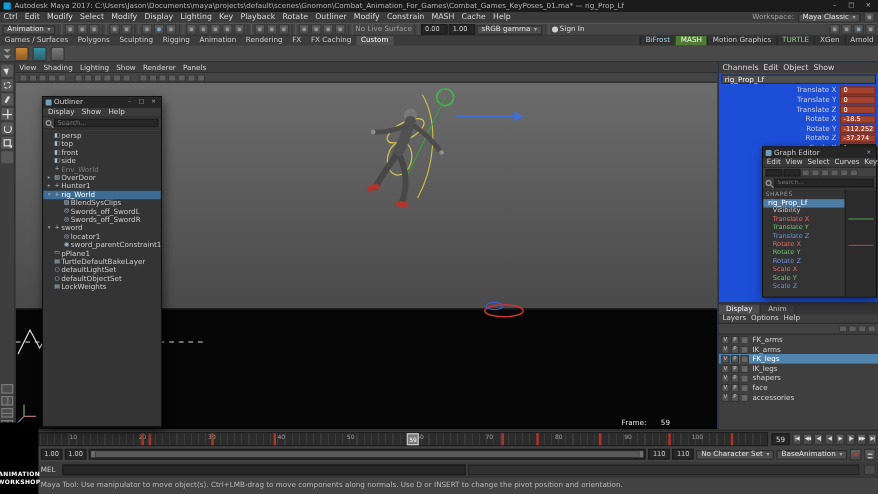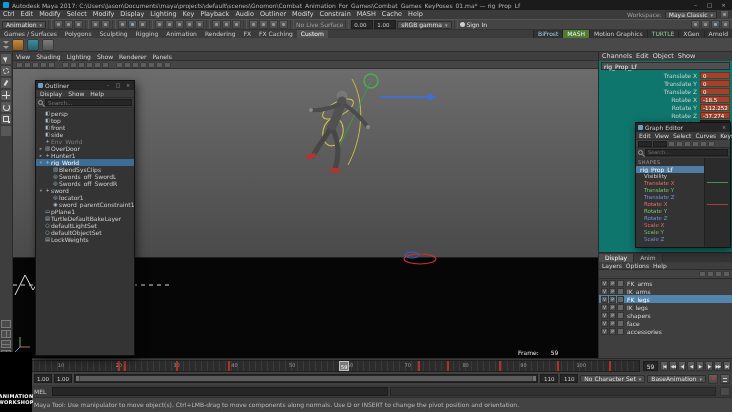--- a/index.html
+++ b/index.html
@@ -76,21 +76,21 @@
 #vp-toolbar{height:8px;background:#454545;display:flex;align-items:center;gap:1px;padding:0 3px;border-bottom:1px solid #2f2f2f}
 .vicon{width:7px;height:6px;background:#5e5e5e;border:1px solid #393939;border-radius:1px;flex:none}
 .vgap{width:5px;flex:none}
 #vp-canvas{position:absolute;left:0;top:17px;right:0;bottom:0;overflow:hidden}
 #vp-sky{position:absolute;left:0;top:0;right:0;height:188px;background:linear-gradient(#6c6c6c,#4a4a4a)}
 #vp-ground{position:absolute;left:0;top:188px;right:0;bottom:0;background:#060606;border-top:1px solid #212121}
 #vp-svg{position:absolute;left:0;top:0}
 .vp-hud{position:absolute;left:505px;top:280px;display:flex;gap:12px;font-size:6px;color:#e9e9e9}
 
 
-#rightcol{position:absolute;left:598px;top:52px;width:134px;height:306px;background:#0f766e;border-left:1px solid #2a2a2a}
+#rightcol{position:absolute;left:598px;top:52px;width:134px;height:306px;background:#1d4ed8;border-left:1px solid #2a2a2a}
 .cb-menus{display:flex;gap:4px;padding:1px 3px;font-size:6px;color:#d2d2d2;background:#3e3e3e;height:9px;align-items:center}
 .cb-name{margin:1px 2px;background:#505050;border:1px solid #2d2d2d;font-size:6px;color:#f0f0f0;padding:0 2px;height:8px;line-height:7px}
 .cb-row{display:flex;align-items:center;height:8px;padding-right:2px}
 .cb-label{flex:1;text-align:right;padding-right:3px;font-size:6px;color:#d0d0d0;white-space:nowrap;overflow:hidden}
 .cb-val{width:30px;height:7px;background:#262626;border:1px solid #1c1c1c;font-size:5.5px;line-height:6px;color:#ddd;padding:0 2px;flex:none}
 .cb-row.keyed .cb-val{background:#a2412c;border-color:#772c1d;color:#fff}
 
 
 .fwin{position:absolute;background:#3a3a3a;border:1px solid #121212;box-shadow:2px 3px 9px rgba(0,0,0,.6);z-index:30}
 .fw-title{height:9px;background:#262626;display:flex;align-items:center;padding:0 2px;gap:2px}
@@ -197,21 +197,21 @@
 
     <span class="menu-item">Ctrl</span>
         <span class="menu-item">Edit</span>
         <span class="menu-item">Modify</span>
         <span class="menu-item">Select</span>
         <span class="menu-item">Modify</span>
         <span class="menu-item">Display</span>
         <span class="menu-item">Lighting</span>
         <span class="menu-item">Key</span>
         <span class="menu-item">Playback</span>
-        <span class="menu-item">Audio</span>
+        <span class="menu-item">Rotate</span>
         <span class="menu-item">Outliner</span>
         <span class="menu-item">Modify</span>
         <span class="menu-item">Constrain</span>
         <span class="menu-item">MASH</span>
         <span class="menu-item">Cache</span>
         <span class="menu-item">Help</span>
       </div>
     <div class="right">
       <span class="dim-label">Workspace:</span>
       <span class="dd">

